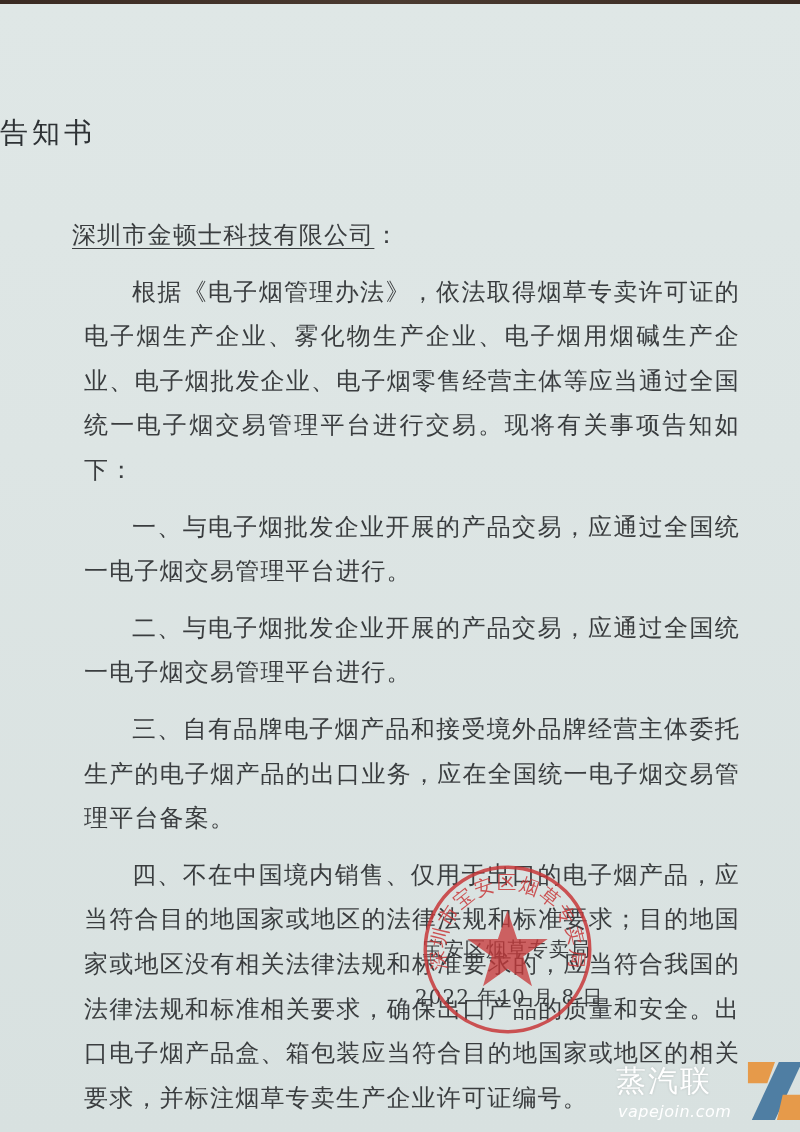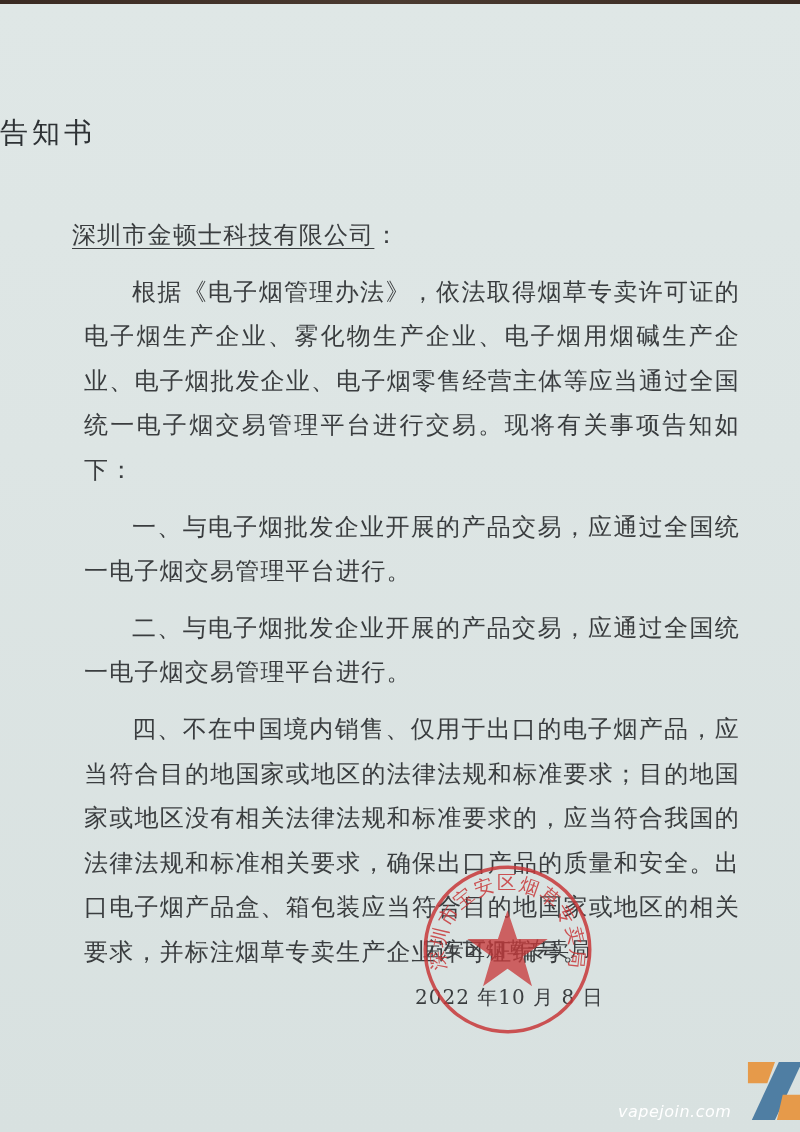--- a/index.html
+++ b/index.html
@@ -59,39 +59,41 @@
 
 <div class="top-edge"></div>
 
 <div class="title">告知书</div>
 
 <div class="body-text">
   <span class="addressee"><span class="name">深圳市金顿士科技有限公司</span><span>：</span></span>
   <p class="para">根据《电子烟管理办法》，依法取得烟草专卖许可证的电子烟生产企业、雾化物生产企业、电子烟用烟碱生产企业、电子烟批发企业、电子烟零售经营主体等应当通过全国统一电子烟交易管理平台进行交易。现将有关事项告知如下：</p>
   <p class="para">一、与电子烟批发企业开展的产品交易，应通过全国统一电子烟交易管理平台进行。</p>
   <p class="para">二、与电子烟批发企业开展的产品交易，应通过全国统一电子烟交易管理平台进行。</p>
+  <p class="para">三、自有品牌电子烟产品和接受境外品牌经营主体委托生产的电子烟产品的出口业务，应在全国统一电子烟交易管理平台备案。</p>
   <p class="para">四、不在中国境内销售、仅用于出口的电子烟产品，应当符合目的地国家或地区的法律法规和标准要求；目的地国家或地区没有相关法律法规和标准要求的，应当符合我国的法律法规和标准相关要求，确保出口产品的质量和安全。出口电子烟产品盒、箱包装应当符合目的地国家或地区的相关要求，并标注烟草专卖生产企业许可证编号。</p>
 </div>
 
 <div class="signature">
   <span class="sig-org">宝安区烟草专卖局</span>
   <span class="sig-date">2022 年10 月 8 日</span>
 </div>
 
 <svg class="stamp" viewBox="0 0 200 200">
   <defs>
     <path id="stampArc" d="M 38 140 A 72 72 0 1 1 162 140"></path>
   </defs>
   <circle cx="100" cy="100" r="94" fill="none" stroke="#c8383a" stroke-width="4"></circle>
   <text font-size="22" fill="#c8383a" font-family="DejaVu Sans, sans-serif" letter-spacing="2">
     <textPath href="#stampArc" startOffset="50%" text-anchor="middle">深圳市宝安区烟草专卖局</textPath>
   </text>
   <polygon fill="#c8383a" opacity="0.9" points="100,55 111,88 146,88 118,108 128,142 100,122 72,142 82,108 54,88 89,88"></polygon>
 </svg>
 
 <div class="watermark">
+  <span class="wm-cn">蒸汽联</span>
   <span class="wm-en">vapejoin.com</span>
   <svg class="wm-logo" viewBox="0 0 60 66">
     <polygon points="2,4 30,4 22,26 2,26" fill="#e69a4a"></polygon>
     <polygon points="34,4 58,4 30,64 6,64" fill="#4f7ea3"></polygon>
     <polygon points="38,38 58,38 58,64 32,64" fill="#e69a4a"></polygon>
   </svg>
 </div>
 
 </body></html>

